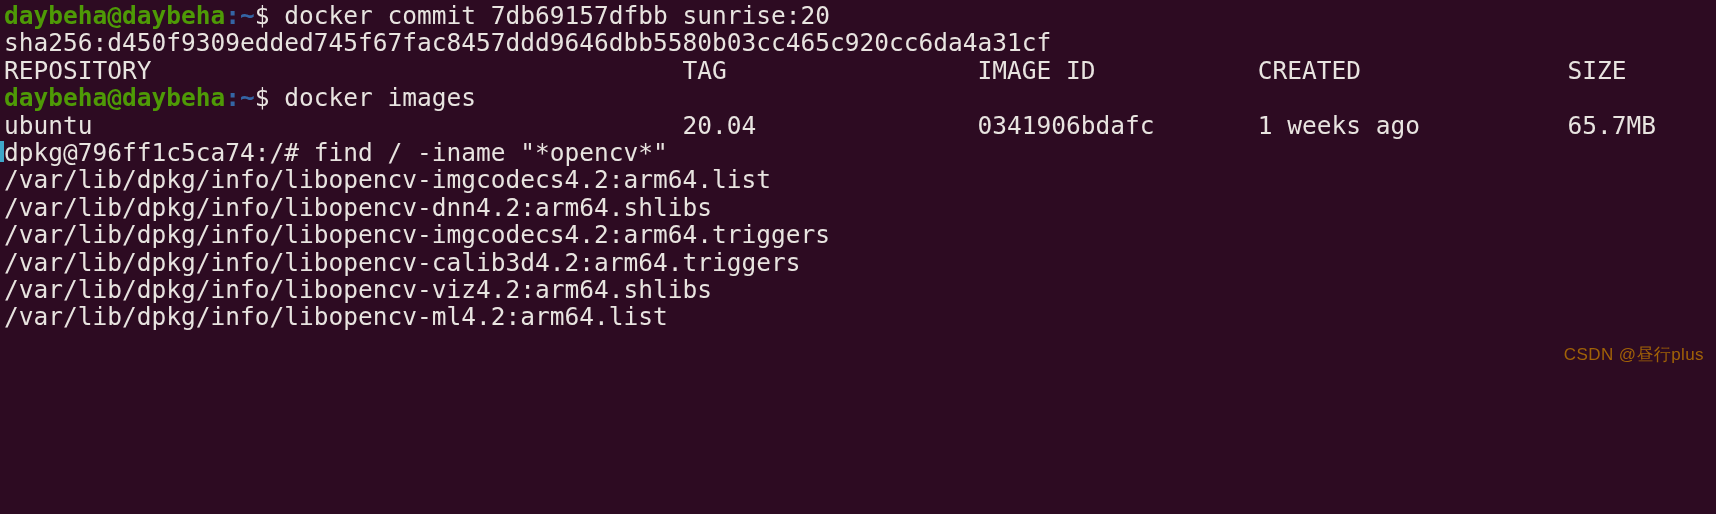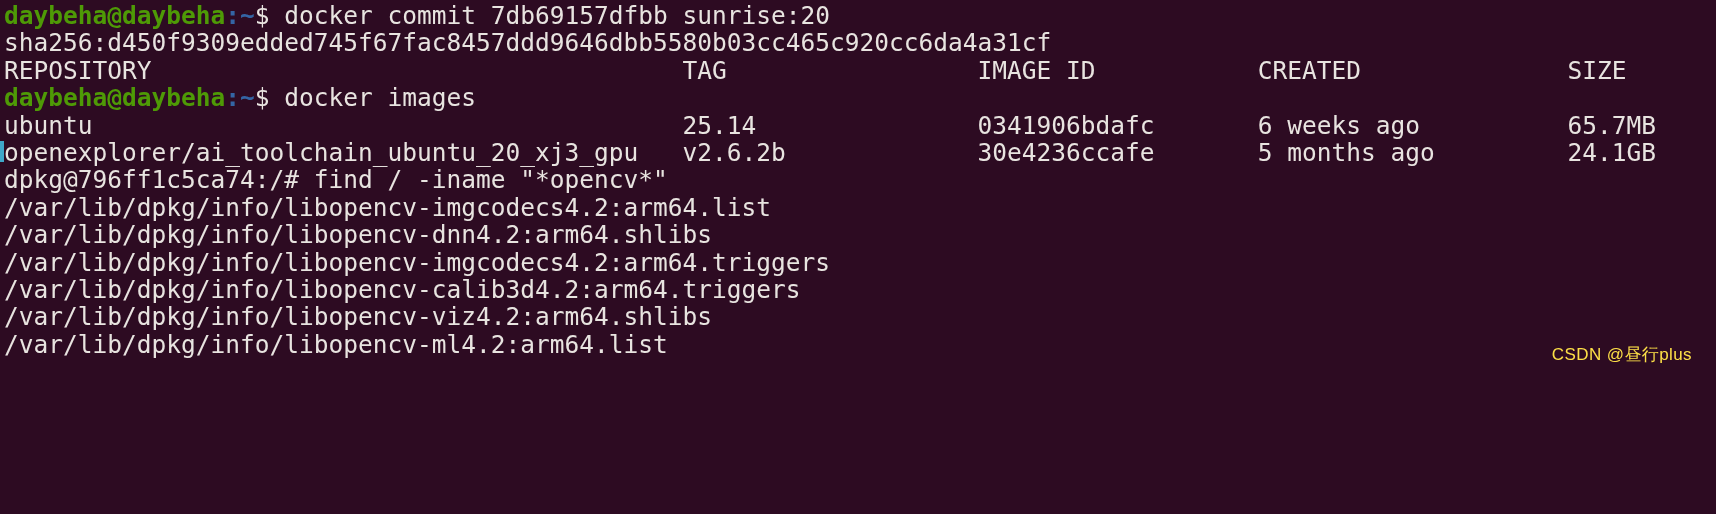--- a/index.html
+++ b/index.html
@@ -33,45 +33,44 @@
   .cursor-mark {
     position: absolute;
     left: 0px;
     top: 141px;
     width: 4px;
     height: 21px;
     background: #3fa7c9;
   }
   .watermark {
     position: absolute;
-    right: 24px;
+    right: 12px;
     bottom: 8px;
     font-family: "Liberation Sans", sans-serif;
     font-size: 17px;
-    color: #fde047;
+    color: #a16207;
     letter-spacing: 0.4px;
     white-space: nowrap;
   }
 </style>
 </head>
 <body>
 
 <div id="terminal">
 
   <div class="cursor-mark"></div>
 
   <div class="line"><span class="user">daybeha@daybeha</span><span class="path">:~</span><span class="dollar">$ </span><span class="out">docker commit 7db69157dfbb sunrise:20</span></div>
 
   <div class="line"><span class="out">sha256:d450f9309edded745f67fac8457ddd9646dbb5580b03cc465c920cc6da4a31cf</span></div>
 
   <div class="line"><span class="out">REPOSITORY                                    TAG                 IMAGE ID           CREATED              SIZE</span></div>
 
   <div class="line"><span class="user">daybeha@daybeha</span><span class="path">:~</span><span class="dollar">$ </span><span class="out">docker images</span></div>
-  <div class="line"><span class="out">ubuntu                                        25.14               0341906bdafc       6 weeks ago          65.7MB</span></div>
-  <div class="line"><span class="out">openexplorer/ai_toolchain_ubuntu_20_xj3_gpu   v2.6.2b             30e4236ccafe       5 months ago         24.1GB</span></div>
+  <div class="line"><span class="out">ubuntu                                        20.04               0341906bdafc       1 weeks ago          65.7MB</span></div>
 
 
   <div class="line"><span class="out">dpkg@796ff1c5ca74:/# </span><span class="out">find / -iname "*opencv*"</span></div>
 
   <div class="line"><span class="out">/var/lib/dpkg/info/libopencv-imgcodecs4.2:arm64.list</span></div>
   <div class="line"><span class="out">/var/lib/dpkg/info/libopencv-dnn4.2:arm64.shlibs</span></div>
   <div class="line"><span class="out">/var/lib/dpkg/info/libopencv-imgcodecs4.2:arm64.triggers</span></div>
   <div class="line"><span class="out">/var/lib/dpkg/info/libopencv-calib3d4.2:arm64.triggers</span></div>
   <div class="line"><span class="out">/var/lib/dpkg/info/libopencv-viz4.2:arm64.shlibs</span></div>
   <div class="line"><span class="out">/var/lib/dpkg/info/libopencv-ml4.2:arm64.list</span></div>

